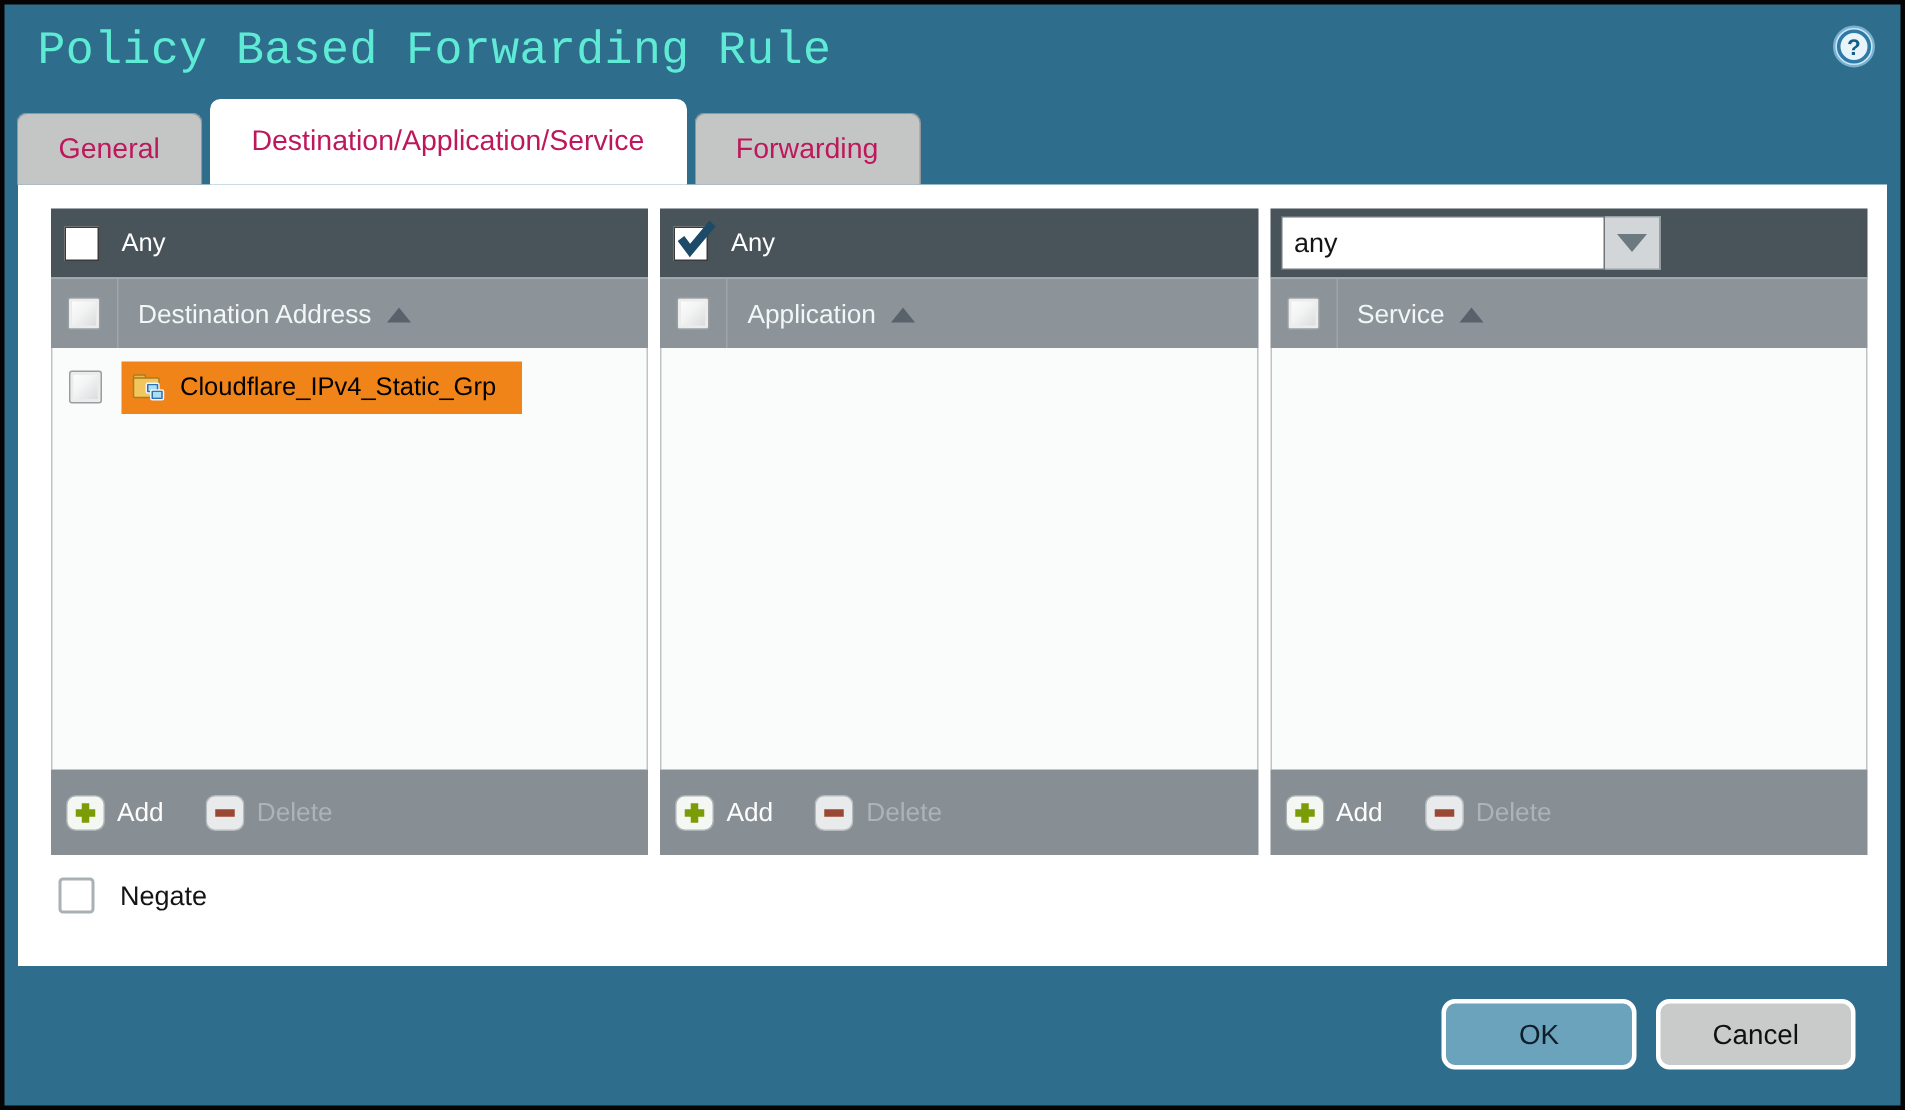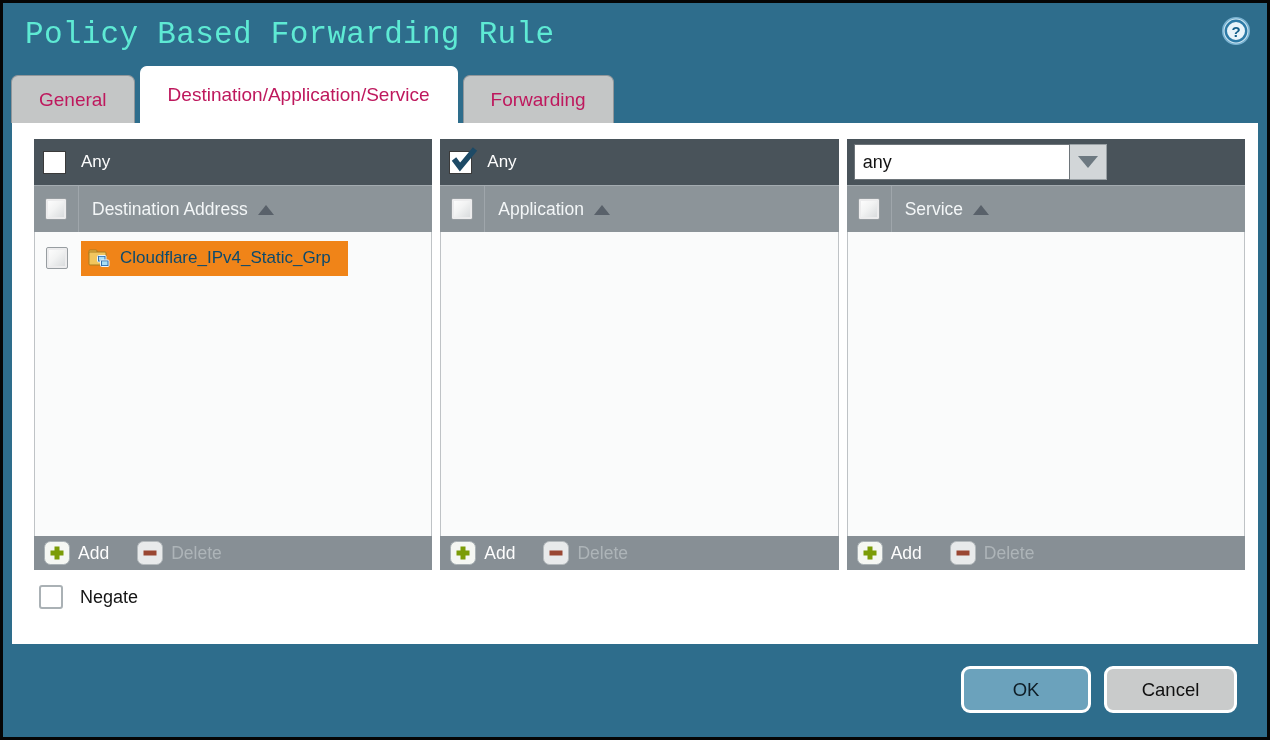--- a/index.html
+++ b/index.html
@@ -38,24 +38,24 @@
   .hdr { height:47px; background:#8c9499; border-top:1px solid #a4abb0; display:flex; align-items:stretch; flex:none; }
   .cbcell { width:45px; display:flex; justify-content:center; align-items:center; border-right:1px solid #9fa6ab; flex:none; }
   .hdr-label { display:flex; align-items:center; gap:10px; margin-left:13px; color:#f3f6f7; font-size:17.5px; }
   .sort-asc { width:0; height:0; border-left:8px solid transparent; border-right:8px solid transparent; border-bottom:10px solid #59616a; margin-top:2px; }
 
   .list { flex:1; background:#fafbfb; border-left:1px solid #bfc3c6; border-right:1px solid #bfc3c6; padding-top:6px; overflow:hidden; }
   .item-row { display:flex; align-items:center; height:40px; }
   .sel-item {
     margin-left:13px; height:35px; background:#f08418;
     display:inline-flex; align-items:center; gap:9px;
-    padding:0 17px 0 7px; color:#0c4a6e; font-size:17px; cursor:pointer; white-space:nowrap;
-  }
-
-  .foot { height:34px; background:#878f95; display:flex; align-items:center; padding-left:10px; gap:28px; flex:none; }
+    padding:0 17px 0 7px; color:#000000; font-size:17px; cursor:pointer; white-space:nowrap;
+  }
+
+  .foot { height:57px; background:#878f95; display:flex; align-items:center; padding-left:10px; gap:28px; flex:none; }
   .act-add { display:flex; align-items:center; gap:8px; color:#fdfdfd; font-size:17.5px; cursor:pointer; }
   .act-del { display:flex; align-items:center; gap:8px; color:#adb4b8; font-size:17.5px; }
 
   
   .cb { width:23px; height:23px; background:#ffffff; border:1px solid #3a3a3a; position:relative; flex:none; cursor:pointer; }
   .cb .check-svg { position:absolute; top:-6px; left:0; overflow:visible; }
   .cb-dis {
     width:22px; height:22px; border-radius:2px; border:1px solid #979da1;
     background:linear-gradient(135deg,#ffffff 0%,#f2f3f3 45%,#d4d7d9 100%);
     box-shadow:inset 0 0 0 2px #ececed; flex:none; cursor:pointer;

